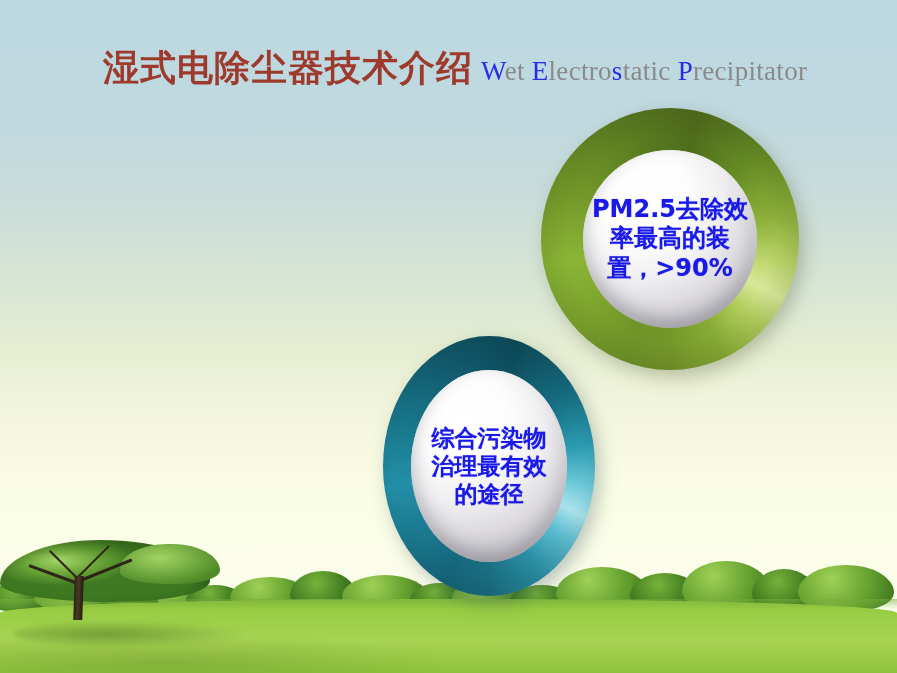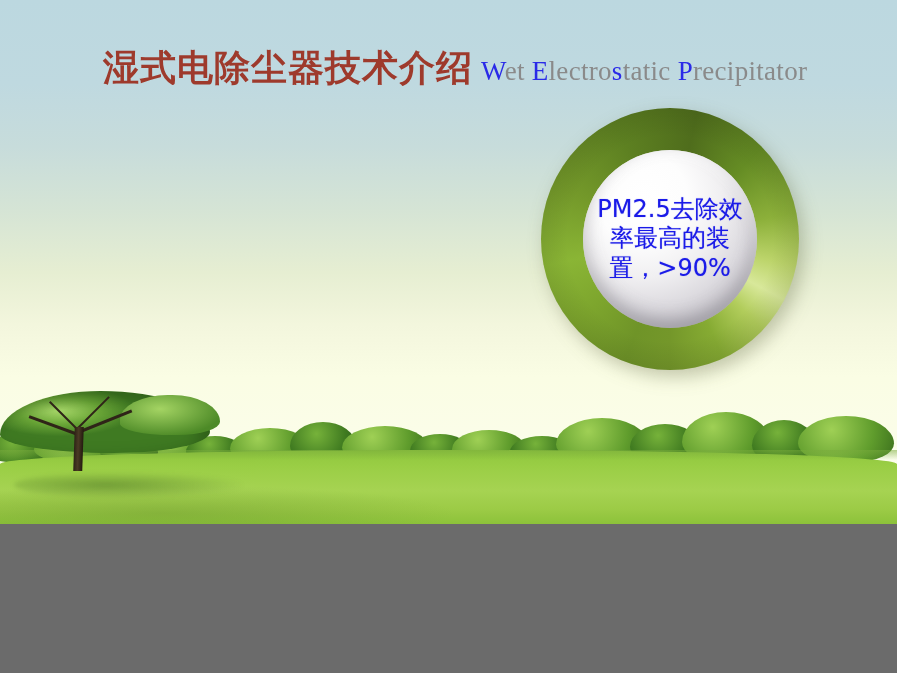--- a/index.html
+++ b/index.html
@@ -8,21 +8,21 @@
     padding: 0;
     background: #6b6b6b;
   }
   body {
     font-family: "Liberation Sans", sans-serif;
   }
 
   #slide {
     position: relative;
     width: 897px;
-    height: 524px;
+    height: 673px;
     overflow: hidden;
     background: linear-gradient(to bottom,
         #bcd8e0 0%,
         #bfd9e0 16%,
         #c7dcdb 28%,
         #d5e4d5 40%,
         #e6eed2 52%,
         #f3f6dd 62%,
         #fafde4 72%,
         #fbfde8 82%,
@@ -168,20 +168,21 @@
   .sphere .inner {
     position: absolute;
     border-radius: 50%;
     display: flex;
     align-items: center;
     justify-content: center;
     background:
       radial-gradient(circle at 34% 27%, #ffffff 0%, #fdfdfd 26%, #f0eff1 46%, #dcdadf 64%, #c2bfc6 82%, #aaa6ae 100%);
     box-shadow: inset 0 -8px 18px rgba(90,88,98,.42),
                 inset 0 6px 12px rgba(255,255,255,.85);
+    font-weight: bold;
   }
   .bubble-text {
     position: relative;
     z-index: 4;
     color: #1a1ae8;
     text-align: center;
     line-height: 1.22;
     font-family: "DejaVu Sans", "Liberation Sans", sans-serif;
     white-space: pre-line;
     text-shadow: 0 0 1px rgba(26,26,232,.5);
@@ -320,14 +321,22 @@
 
   <div class="sphere" id="sphere-green">
     <div class="ring"></div>
     <div class="inner">
       <div class="bubble-text">PM2.5去除效
 率最高的装
 置，&gt;90%</div>
     </div>
   </div>
 
+  <div class="sphere" id="sphere-teal">
+    <div class="ring"></div>
+    <div class="inner">
+      <div class="bubble-text">综合污染物
+治理最有效
+的途径</div>
+    </div>
+  </div>
 
 </div>
 
 </body></html>

